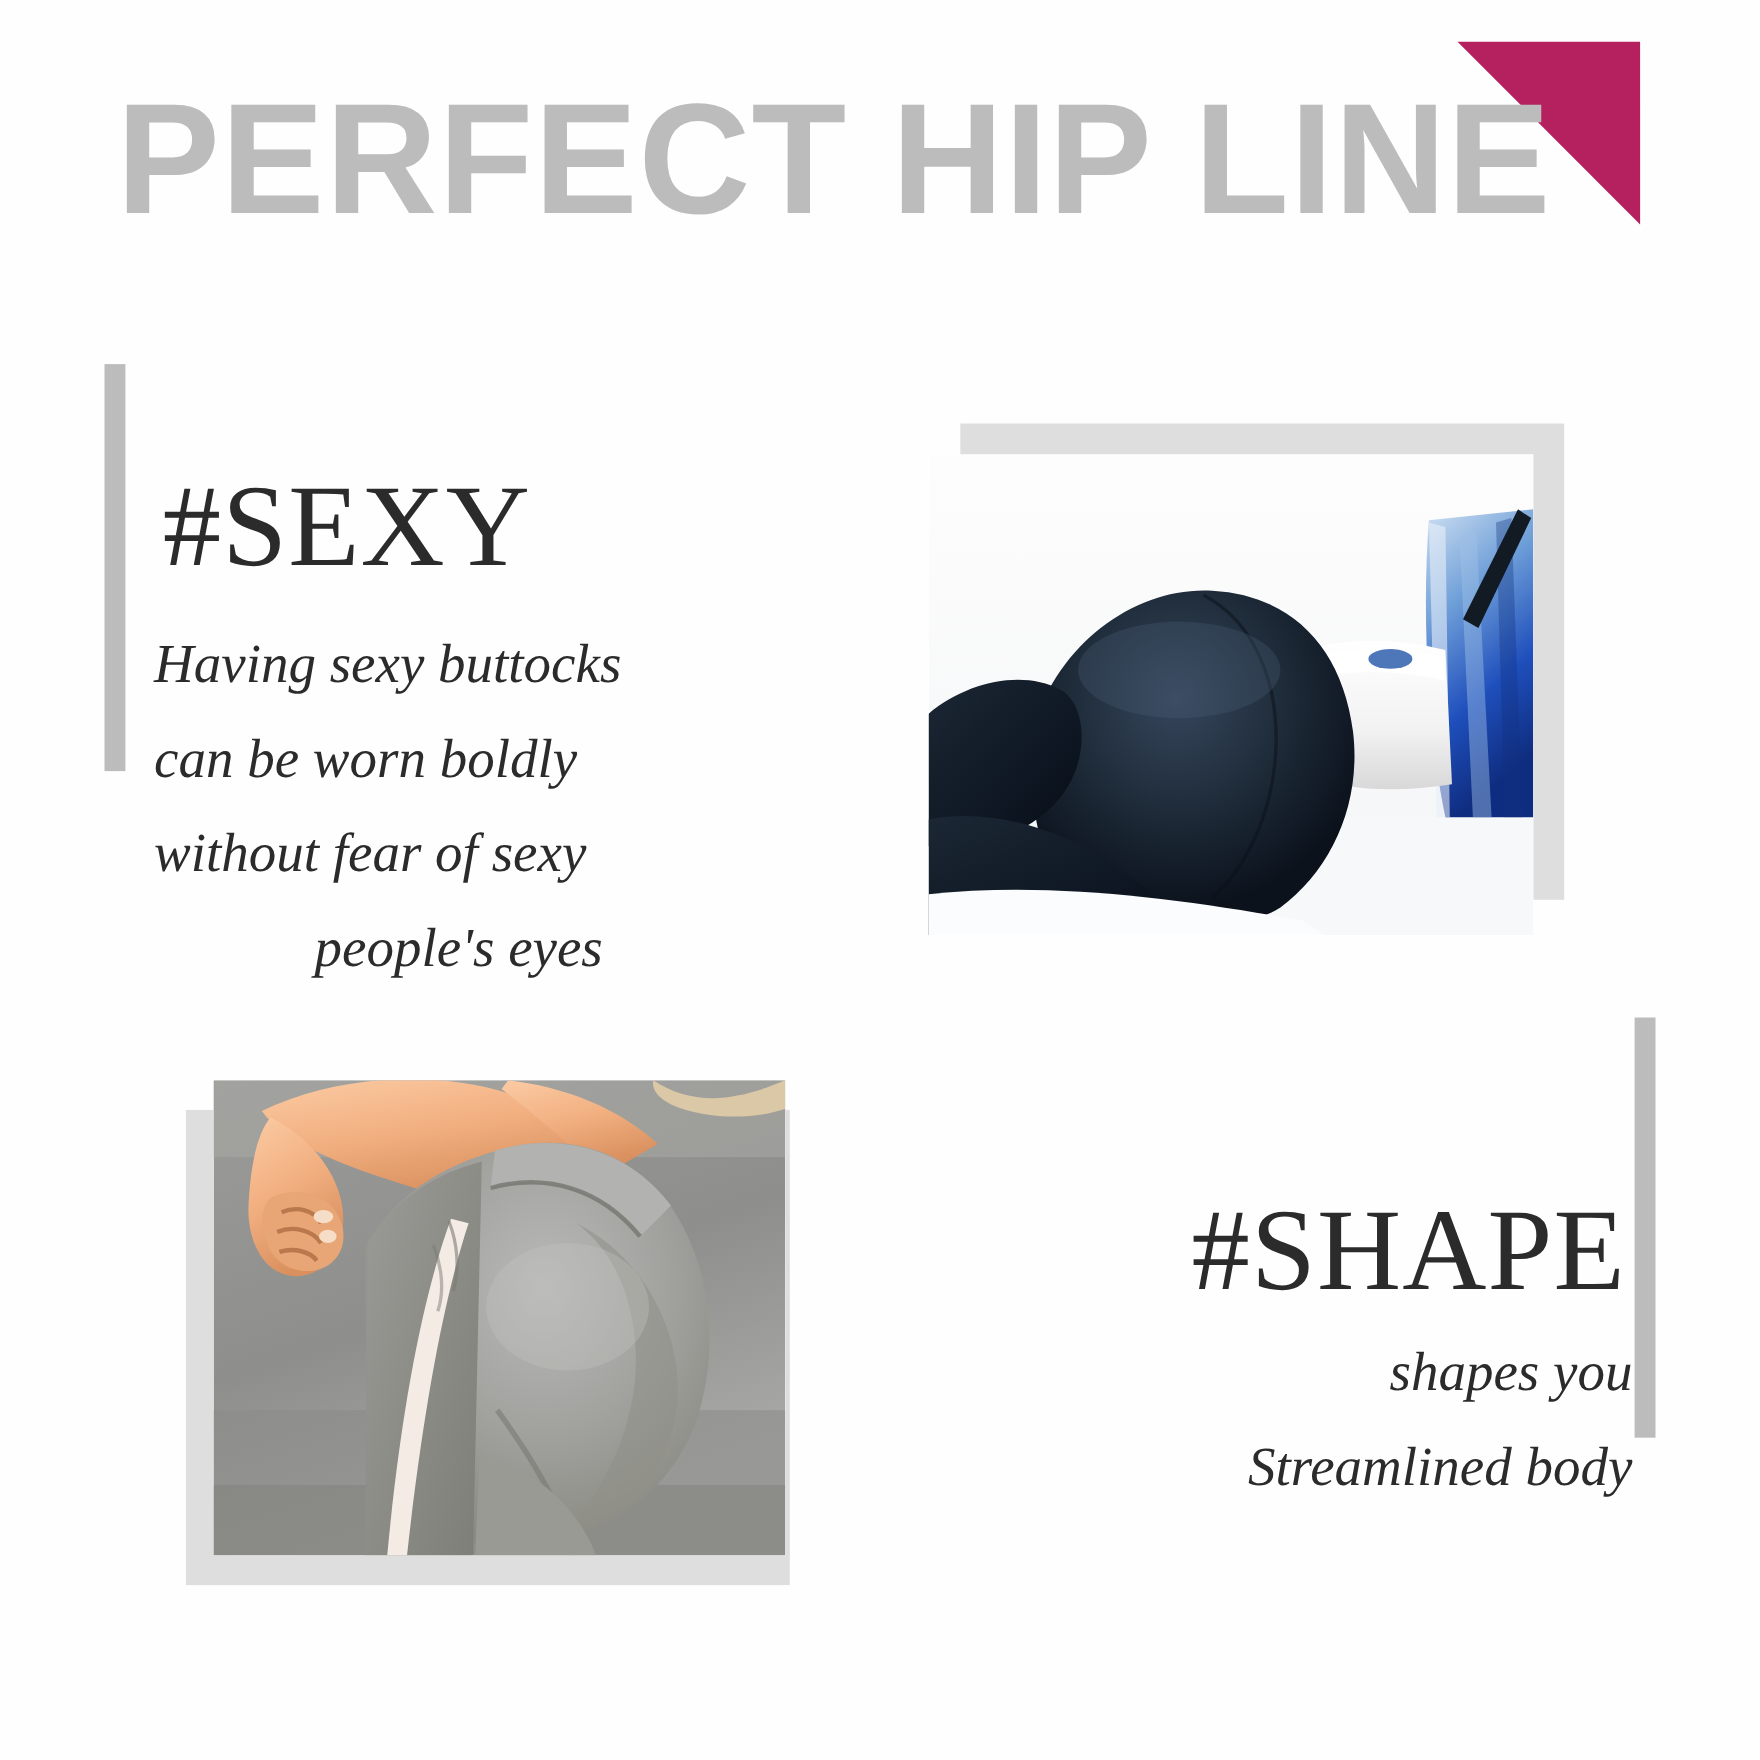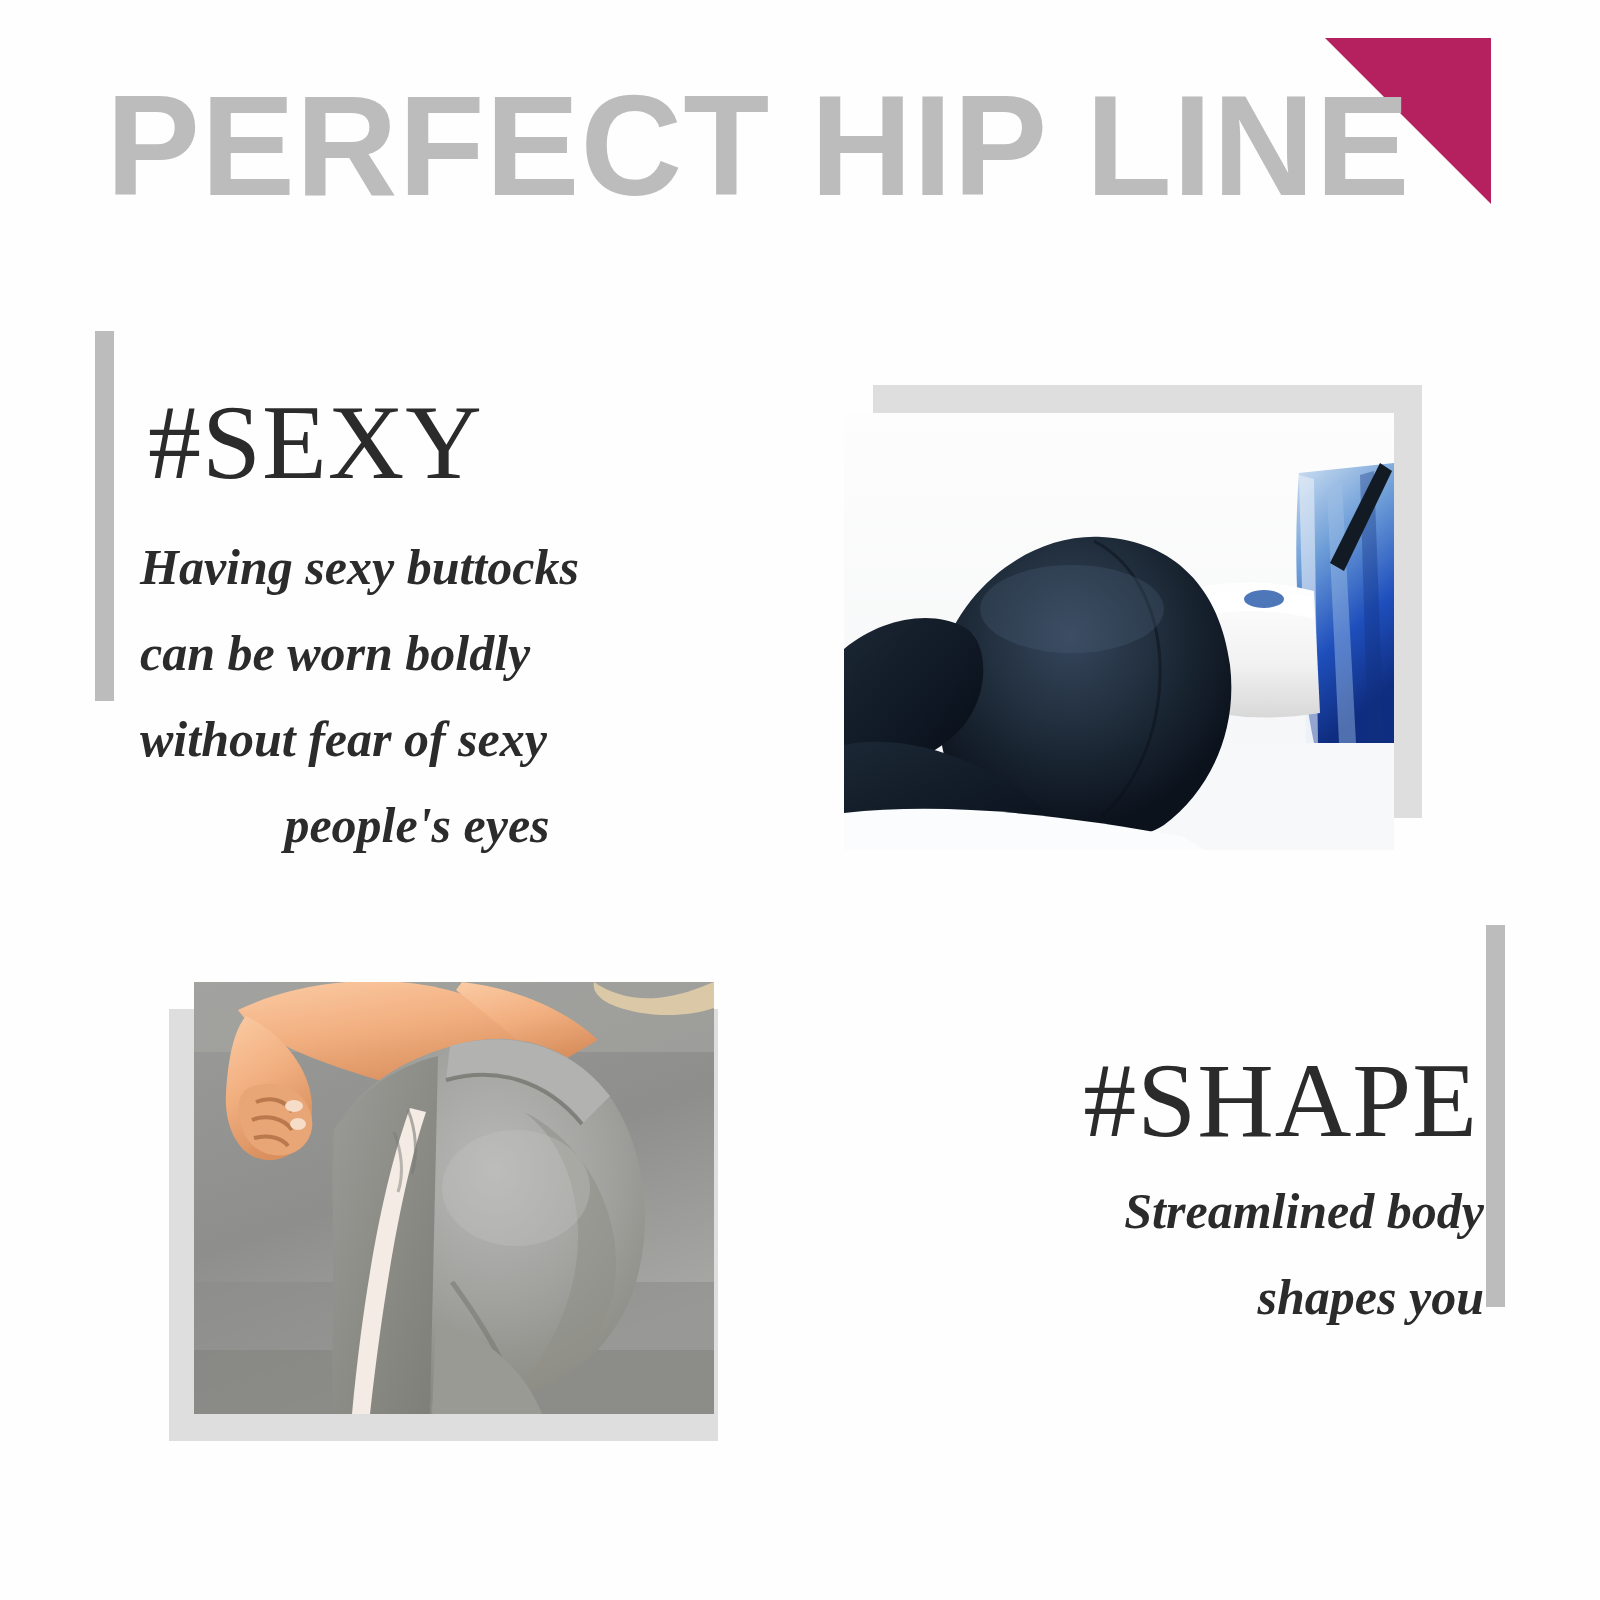--- a/index.html
+++ b/index.html
@@ -61,34 +61,34 @@
     height: 370px;
   }
   .rule-right {
     left: 1486px;
     top: 925px;
     width: 19px;
     height: 382px;
   }
 
   
-  .text-block { position: absolute; }
+  .text-block { position: absolute; margin-top: 36px; }
 
   .hash-title {
     font-family: "Liberation Serif", serif;
     font-weight: 400;
     font-size: 106px;
     line-height: 1.0;
     color: #2b2b2b;
     letter-spacing: 1px;
   }
   .body-copy {
     font-family: "Liberation Serif", serif;
     font-style: italic;
-    font-weight: 700;
+    font-weight: 400;
     font-size: 50px;
     line-height: 86px;
     color: #2b2b2b;
   }
 
   .block-sexy {
     left: 140px;
     top: 390px;
     width: 540px;
     text-align: left;
@@ -156,22 +156,22 @@
       <span class="line">Having sexy buttocks</span>
       <span class="line">can be worn boldly</span>
       <span class="line">without fear of sexy</span>
       <span class="line indent">people's eyes</span>
     </div>
   </div>
 
   <div class="text-block block-shape">
     <div class="hash-title">#SHAPE</div>
     <div class="body-copy">
+      <span class="line">shapes you</span>
       <span class="line">Streamlined body</span>
-      <span class="line">shapes you</span>
     </div>
   </div>
 
   <div class="photo-group group-top">
     <div class="frame-shadow"></div>
     <div class="photo">
       <svg class="photo-canvas" viewBox="0 0 550 437" preserveAspectRatio="none">
         <defs>
           <linearGradient id="bgTop" x1="0" y1="0" x2="0" y2="1">
             <stop offset="0%" stop-color="#fdfdfd"></stop>

